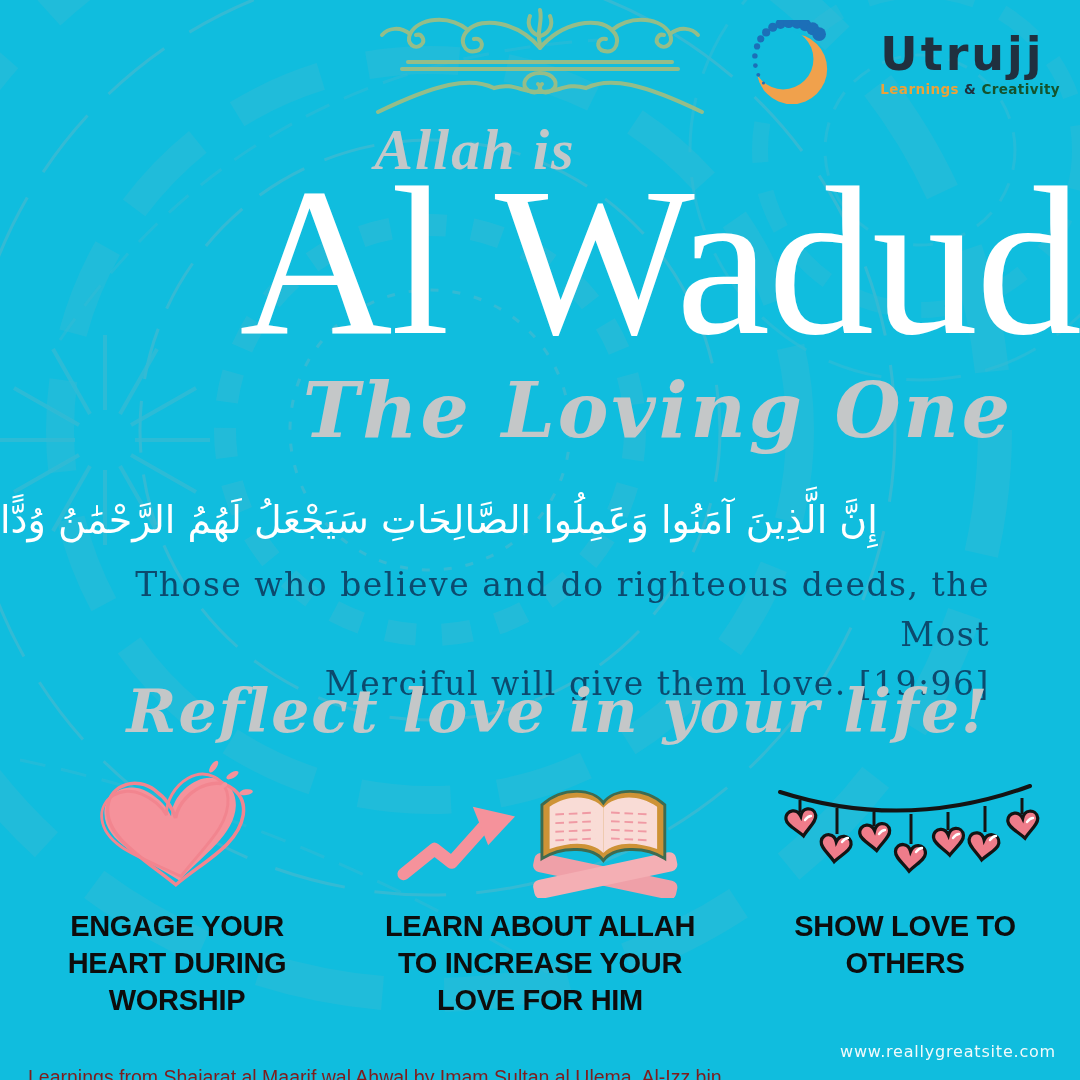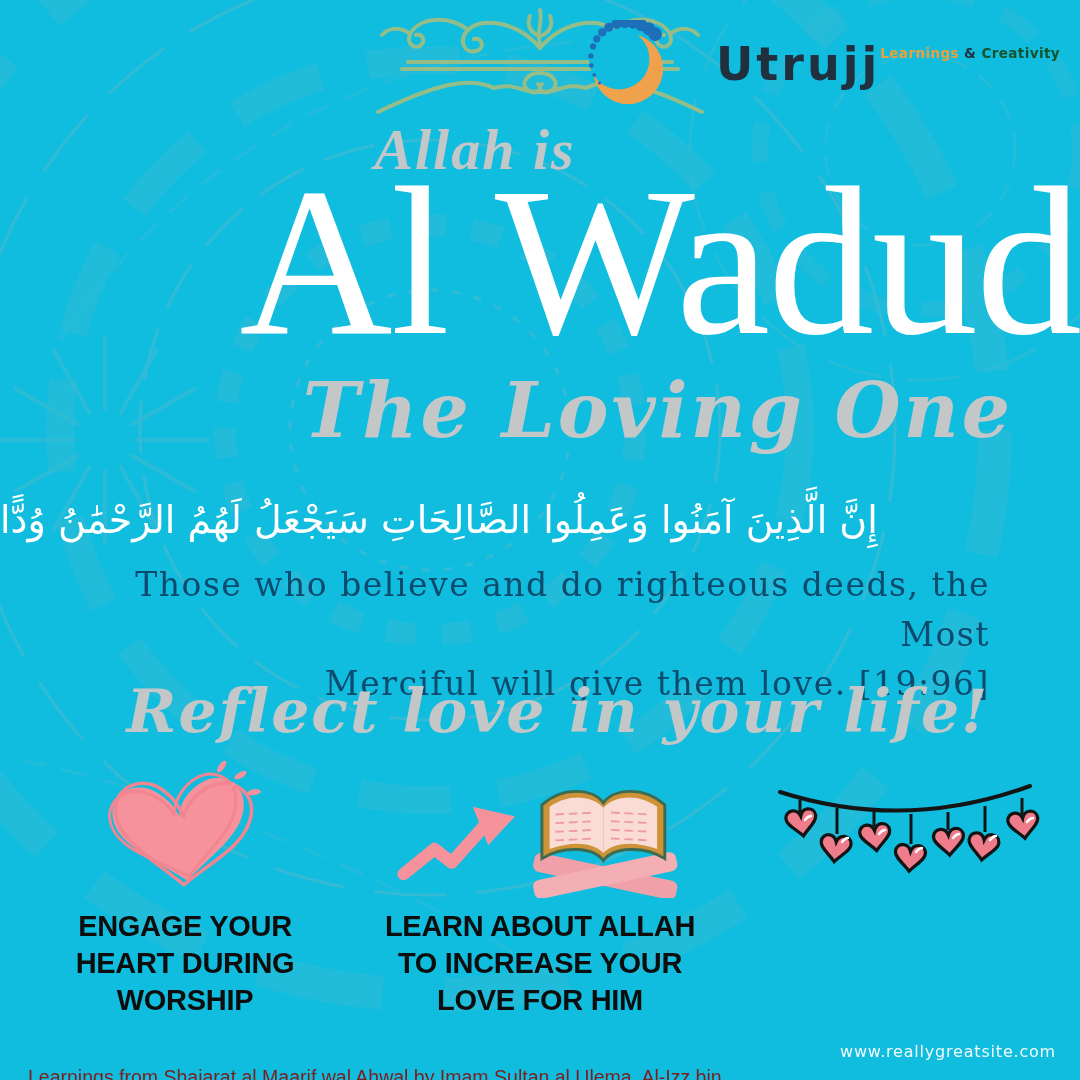--- a/index.html
+++ b/index.html
@@ -6,21 +6,21 @@
   .canvas{
     position:relative;width:1080px;height:1080px;overflow:hidden;
     background:#10BDDE;
     font-family:"Liberation Sans",sans-serif;
   }
   .bg-pattern{position:absolute;inset:0;pointer-events:none;}
   .ornament{position:absolute;left:50%;top:4px;transform:translateX(-50%);opacity:.9;}
 
   
   .logo{position:absolute;top:20px;right:20px;display:flex;align-items:center;gap:10px;}
-  .logo-text{display:flex;flex-direction:row;line-height:1;margin-left:36px;}
+  .logo-text{display:flex;flex-direction:column;line-height:1;margin-left:36px;}
   .logo-name{font-family:"DejaVu Sans",sans-serif;font-weight:bold;font-size:46px;color:#20303F;letter-spacing:3px;}
   .logo-tagline{margin-top:6px;font-family:"DejaVu Sans",sans-serif;font-size:13.5px;font-weight:bold;letter-spacing:.4px;}
   .tag-orange{color:#E9A23B;} .tag-amp{color:#20303F;} .tag-blue{color:#14532d;}
 
   
   .pretitle{
     position:absolute;top:116px;left:0;width:100%;text-align:center;
     transform:translateX(-65px);
     font-family:"Liberation Serif",serif;font-style:italic;font-weight:bold;
     font-size:58px;color:#C4C7C8;letter-spacing:2px;
@@ -50,21 +50,21 @@
 
   .cta{
     position:absolute;top:676px;left:0;width:100%;text-align:center;
     transform:translateX(18px);
     font-family:"DejaVu Serif",serif;font-style:italic;font-weight:bold;
     font-size:60px;color:#C4C7C8;letter-spacing:2px;
   }
 
   
   .tip{position:absolute;top:748px;display:flex;flex-direction:column;align-items:center;}
-  .tip-1{left:40px;width:290px;}
+  .tip-1{left:32px;width:290px;}
   .tip-2{left:350px;width:380px;}
   .tip-3{left:755px;width:300px;}
   .tip-icon{height:150px;display:flex;align-items:flex-end;justify-content:center;}
   .tip-label{
     margin-top:10px;text-align:center;white-space:pre-line;
     font-family:"Liberation Sans",sans-serif;font-weight:bold;
     font-size:29px;line-height:1.28;color:#0D0D0D;letter-spacing:-.3px;
   }
 
   
@@ -247,19 +247,21 @@
           <path d="M30,52 q3,-4 6,-4"></path>
             <path d="M67,74 q3,-4 6,-4"></path>
             <path d="M104,66 q3,-4 6,-4"></path>
           <path d="M141,84 q3,-4 6,-4"></path>
             <path d="M178,70 q3,-4 6,-4"></path>
             <path d="M215,72 q3,-4 6,-4"></path>
           <path d="M252,54 q3,-4 6,-4"></path>
         </g>
       </svg>
     </div>
+    <div class="tip-label">SHOW LOVE TO
+OTHERS</div>
   </div>
 
   <div class="attribution">Learnings from Shajarat al Maarif wal Ahwal by  Imam Sultan al Ulema, Al-Izz bin
 Abdus Salam (may Allah Almighty be pleased with him)</div>
   <div class="website">www.reallygreatsite.com</div>
 
 </div>
 
 </body></html>

